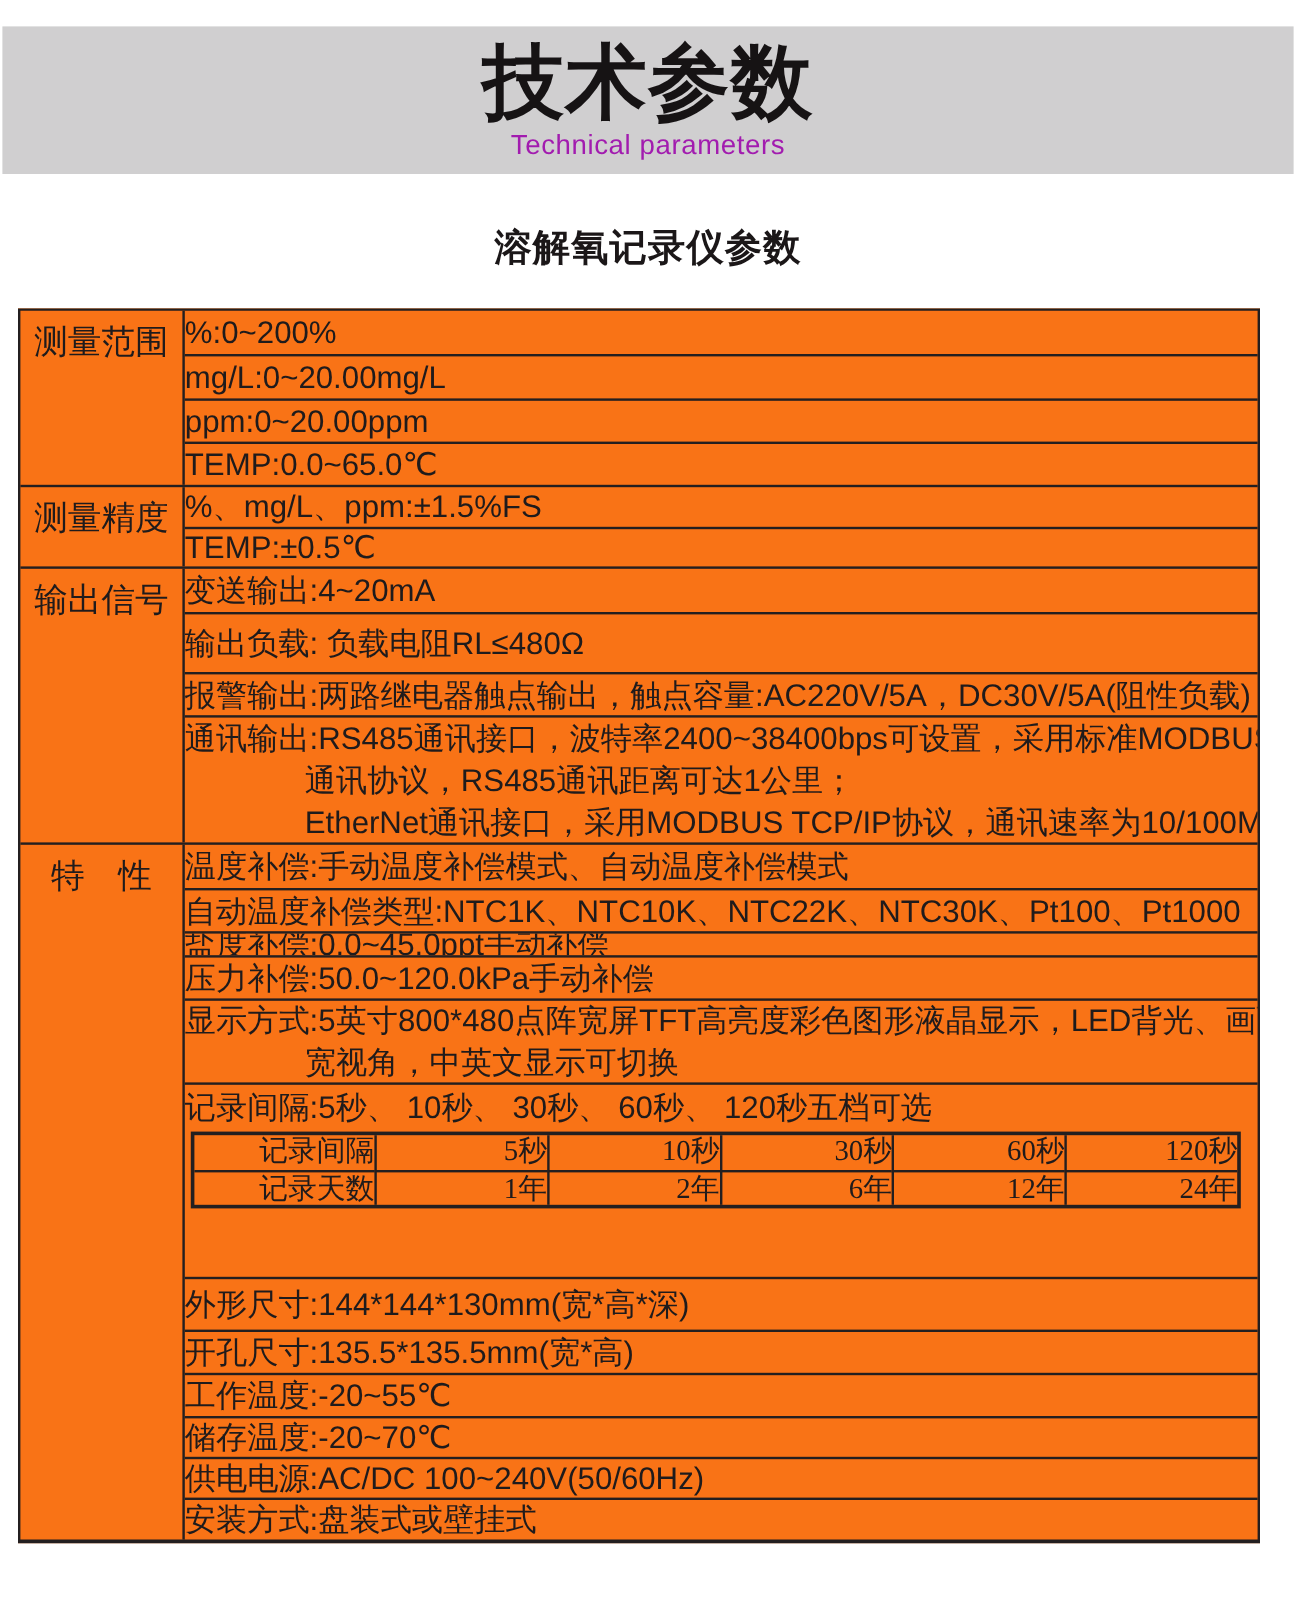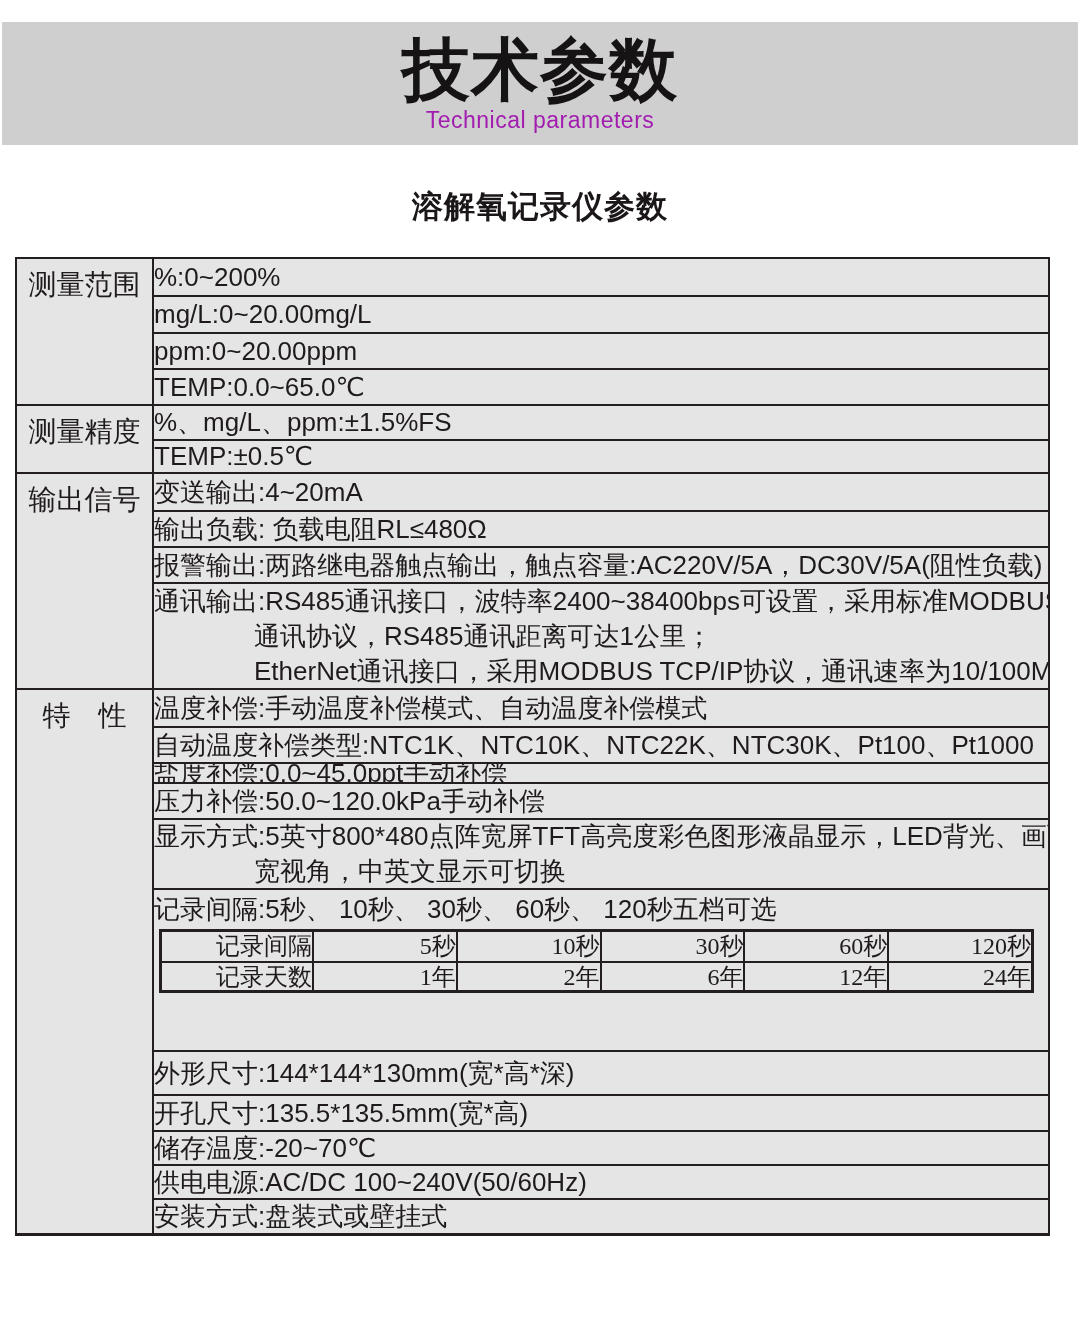--- a/index.html
+++ b/index.html
@@ -24,21 +24,21 @@
   .sub-title{
     font-size:23px;color:#a21caf;margin-top:1px;letter-spacing:0.5px;
   }
   .section-title{
     position:absolute;top:186px;left:0;width:100%;text-align:center;
     font-size:31px;font-weight:700;color:#1b1718;letter-spacing:1px;
   }
   .spec{
     position:absolute;left:15px;top:257px;width:1035px;
     border:2px solid var(--ink);border-bottom-width:3px;
-    background:#e5e5e5;
+    background:#f97316;
   }
   .group{display:flex;}
   .group + .group{border-top:2px solid var(--ink);}
   .glabel{
     width:137px;flex:0 0 137px;border-right:2px solid var(--ink);
     padding-top:7px;text-align:center;font-size:28px;color:#1f1b1c;
   }
   .gcontent{flex:1;min-width:0;display:flex;flex-direction:column;}
   .row{
     border-top:2px solid var(--ink);
@@ -99,21 +99,21 @@
             <div class="line">TEMP:±0.5℃</div>
           </div>
         </div>
       </div>
       <div class="group">
         <div class="glabel">输出信号</div>
         <div class="gcontent">
           <div class="row" style="height: 36px;">
             <div class="line">变送输出:4~20mA</div>
           </div>
-          <div class="row" style="height: 36px; justify-content: center;">
+          <div class="row" style="height: 50px; justify-content: center;">
             <div class="line">输出负载: 负载电阻RL≤480Ω</div>
           </div>
           <div class="row" style="height: 36px;">
             <div class="line">报警输出:两路继电器触点输出，触点容量:AC220V/5A，DC30V/5A(阻性负载)</div>
           </div>
           <div class="row" style="height: 106px;">
             <div class="line">通讯输出:RS485通讯接口，波特率2400~38400bps可设置，采用标准MODBUS RTU</div>
             <div class="line cont">通讯协议，RS485通讯距离可达1公里；</div>
             <div class="line cont">EtherNet通讯接口，采用MODBUS TCP/IP协议，通讯速率为10/100M自适应</div>
           </div>
@@ -154,20 +154,23 @@
               <div class="icell top left">12年</div>
               <div class="icell top left">24年</div>
             </div>
           </div>
           <div class="row" style="height: 44px;">
             <div class="line">外形尺寸:144*144*130mm(宽*高*深)</div>
           </div>
           <div class="row" style="height: 36px;">
             <div class="line">开孔尺寸:135.5*135.5mm(宽*高)</div>
           </div>
+          <div class="row" style="height: 36px;">
+            <div class="line">工作温度:-20~55℃</div>
+          </div>
           <div class="row" style="height: 34px;">
             <div class="line">储存温度:-20~70℃</div>
           </div>
           <div class="row" style="height: 34px;">
             <div class="line">供电电源:AC/DC 100~240V(50/60Hz)</div>
           </div>
           <div class="row" style="height: 35px;">
             <div class="line">安装方式:盘装式或壁挂式</div>
           </div>
         </div>

